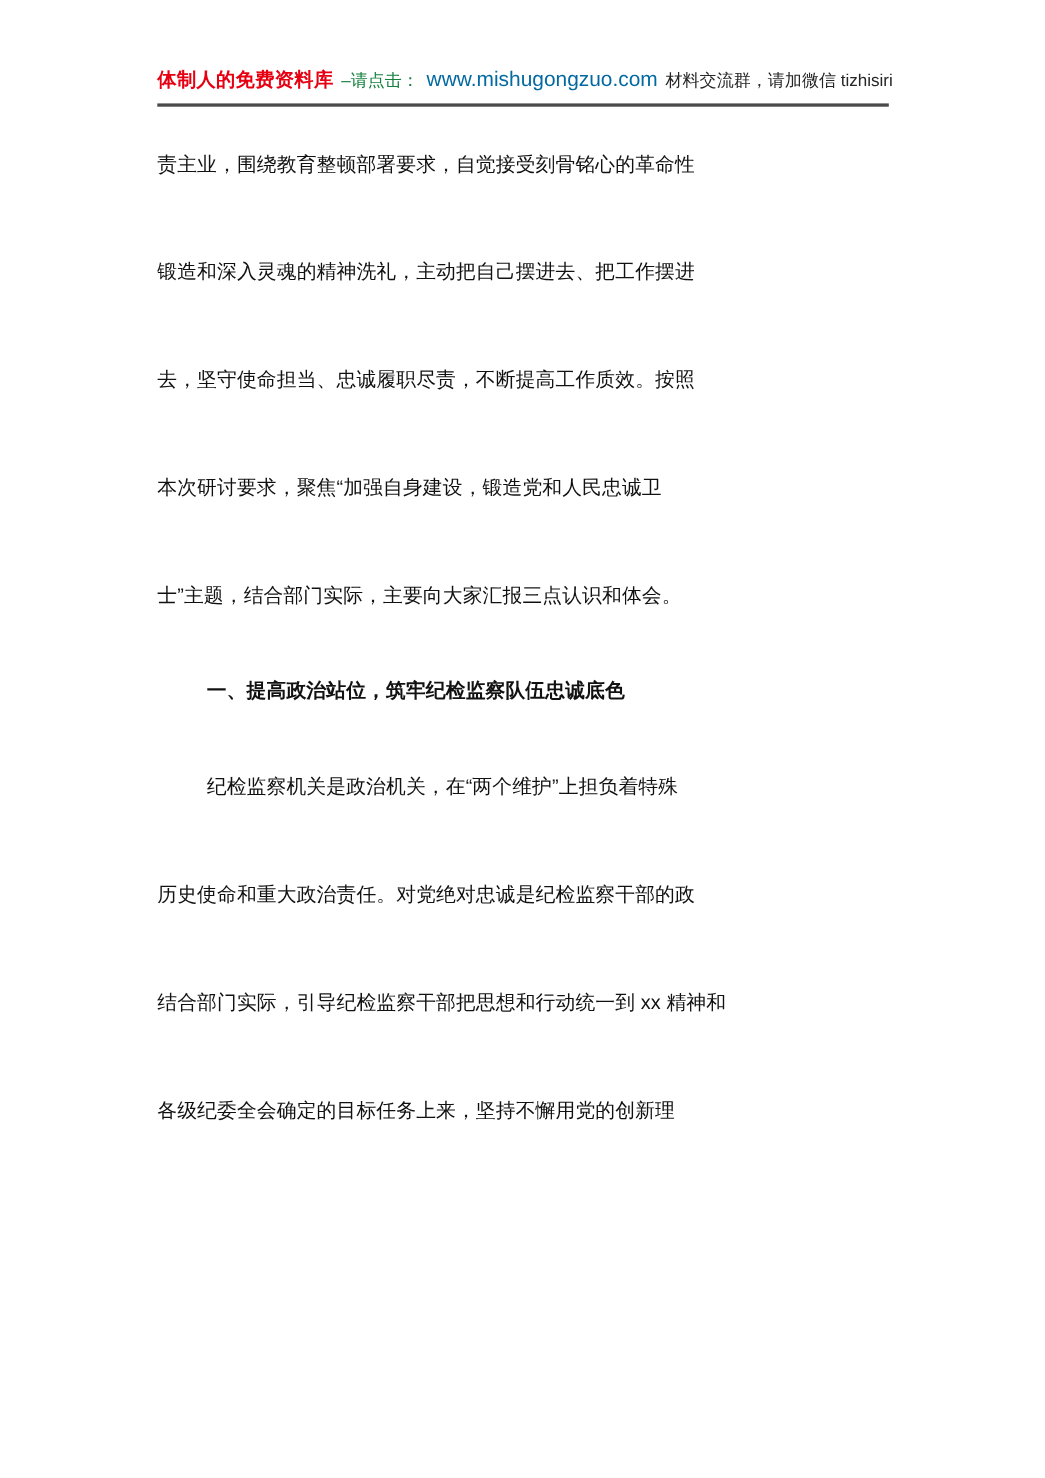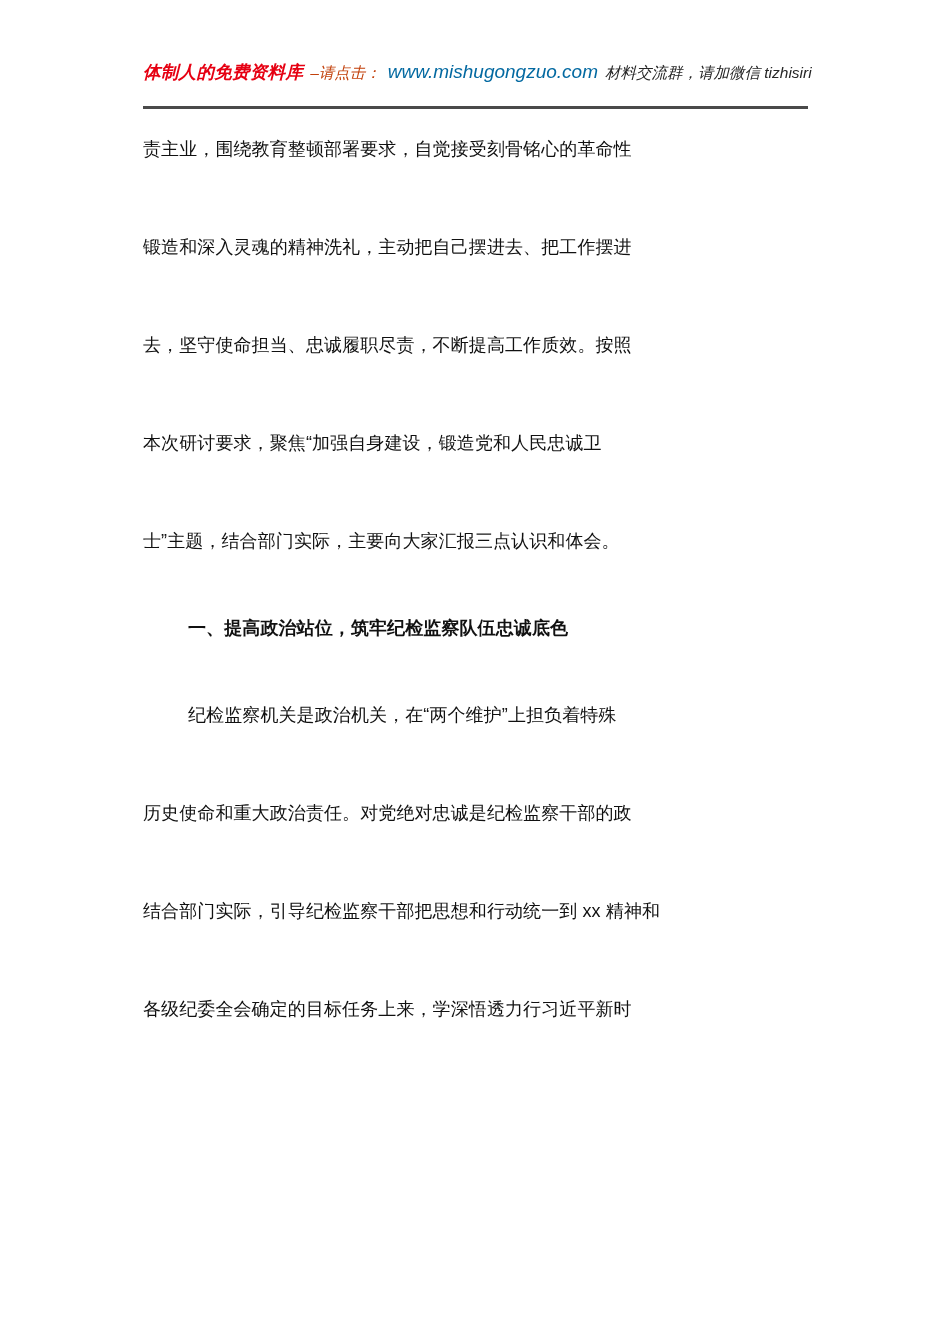--- a/index.html
+++ b/index.html
@@ -14,35 +14,34 @@
     height: 1344px;
     background: #ffffff;
     overflow: hidden;
   }
   
   .promo-header {
     position: absolute;
     left: 143px;
     top: 60px;
     width: 665px;
-    padding-bottom: 22px;
+    padding-bottom: 10px;
     border-bottom: 3px solid #4a4a4a;
     display: flex;
     align-items: baseline;
     white-space: nowrap;
-    font-style: italic;
   }
   .brand {
     color: #e60012;
     font-weight: bold;
     font-size: 17.5px;
     letter-spacing: 0.3px;
   }
   .click-note {
-    color: #c2410c;
+    color: #15803d;
     font-size: 15.5px;
     margin-left: 7px;
   }
   .site-link {
     color: #0369a1;
     font-size: 19px;
     margin: 0 7px;
     text-decoration: none;
     cursor: pointer;
   }
@@ -89,16 +88,16 @@
   <div class="doc-content">
     <div class="line">责主业，围绕教育整顿部署要求，自觉接受刻骨铭心的革命性</div>
     <div class="line">锻造和深入灵魂的精神洗礼，主动把自己摆进去、把工作摆进</div>
     <div class="line">去，坚守使命担当、忠诚履职尽责，不断提高工作质效。按照</div>
     <div class="line">本次研讨要求，聚焦“加强自身建设，锻造党和人民忠诚卫</div>
     <div class="line">士”主题，结合部门实际，主要向大家汇报三点认识和体会。</div>
     <div class="line heading indent">一、提高政治站位，筑牢纪检监察队伍忠诚底色</div>
     <div class="line indent">纪检监察机关是政治机关，在“两个维护”上担负着特殊</div>
     <div class="line">历史使命和重大政治责任。对党绝对忠诚是纪检监察干部的政</div>
     <div class="line">结合部门实际，引导纪检监察干部把思想和行动统一到 xx 精神和</div>
-    <div class="line">各级纪委全会确定的目标任务上来，学深悟透力行习近平新时</div>
+    <div class="line">各级纪委全会确定的目标任务上来，坚持不懈用党的创新理</div>
   </div>
 
 </div>
 
 </body></html>

